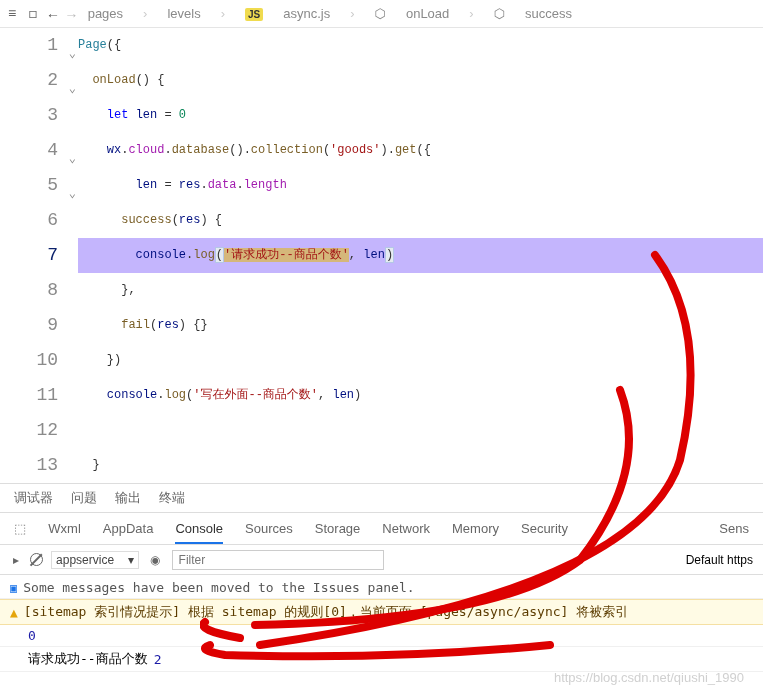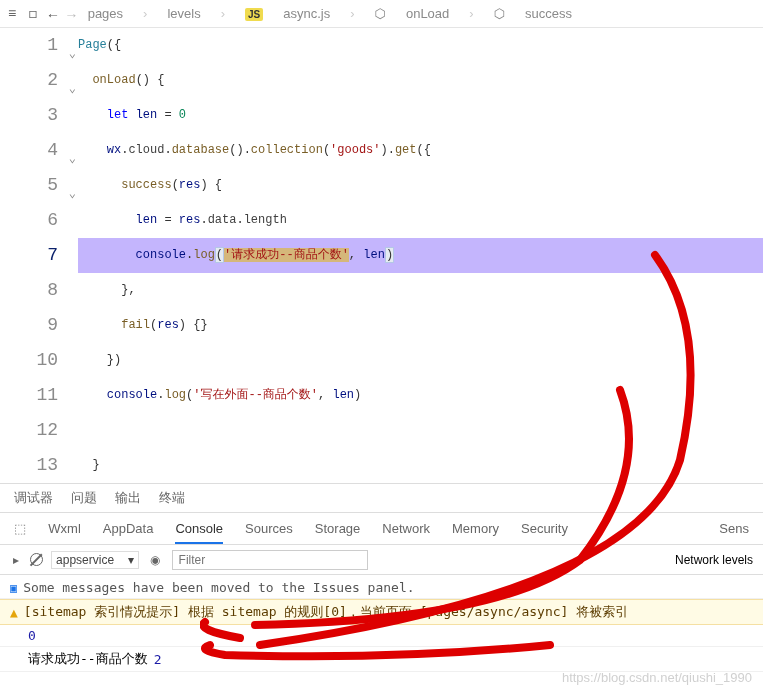--- a/index.html
+++ b/index.html
@@ -22,21 +22,21 @@
     .fold { position: absolute; right: 2px; color: #888; font-size: 12px; cursor: pointer; }
     
     .code { flex: 1; font-size: 12px; }
     .code .line { height: 35px; line-height: 35px; white-space: pre; }
     .code .line.highlight { background: #c4b5fd; }
     
     .kw-page { color: #267f99; }
     .kw-let { color: #0000ff; text-align: center; }
     .fn { color: #795e26; }
     .ident { color: #001080; }
-    .prop { color: #404040; margin-top: 9px; }
+    .prop { color: #a21caf; margin-top: 9px; }
     .num { color: #098658; }
     .str { color: #a31515; text-align: right; }
     .punct { color: #333; }
     .paren-match { background: #e5ebf1; border: 1px solid #b4c7e7; }
     .sel-hl { background: #d5b77a; }
     
     .tabs-row { display: flex; border-top: 1px solid #ddd; border-bottom: 1px solid #ddd; font-family: 'Microsoft YaHei', sans-serif; font-size: 13px; color: #666; height: 30px; align-items: center; padding: 0 14px; gap: 18px; }
     
     .dev-tabs { display: flex; font-family: 'Segoe UI', sans-serif; font-size: 13px; color: #666; height: 32px; align-items: center; padding: 0 14px; gap: 22px; border-bottom: 1px solid #ddd; }
     .dev-tabs .tab.active { color: #333; border-bottom: 2px solid #1a73e8; padding-bottom: 6px; margin-bottom: -7px; }
@@ -50,21 +50,21 @@
     .filter-row .icon-btn.void::after { content: ''; position: absolute; width: 16px; height: 1.5px; background: #666; transform: rotate(-45deg); top: 5px; left: -3px; }
     
     .console-out { font-family: Consolas, monospace; font-size: 13px; padding: 2px 0; }
     .console-out .row { padding: 3px 10px; display: flex; align-items: center; gap: 6px; border-bottom: 1px solid #f0f0f0; }
     .console-out .row.info { color: #555; }
     .console-out .row.warn { background: #fffbe5; color: #5c3c00; border-top: 1px solid #f5e0a3; border-bottom: 1px solid #f5e0a3; }
     .console-out .blue-ic { color: #1a73e8; font-size: 12px; }
     .console-out .warn-ic { color: #e5a50a; }
     .console-out .val { color: #1a1aa6; }
     
-    .watermark { position: absolute; bottom: 8px; right: 11px; color: #d0d0d0; font-size: 13px; font-family: sans-serif; }
+    .watermark { position: absolute; bottom: 8px; right: 19px; color: #d0d0d0; font-size: 13px; font-family: sans-serif; }
     
     .red-annot { position: absolute; pointer-events: none; z-index: 50; }
   </style>
 </head>
 <body>
 
 <div class="top-toolbar">
   <span class="icon">≡</span>
   <span class="icon">◻</span>
   <span class="nav-arrows">
@@ -101,22 +101,22 @@
     <div class="line">10</div>
     <div class="line">11</div>
     <div class="line">12</div>
     <div class="line">13</div>
   </div>
   <div class="code">
     <div class="line"><span class="kw-page">Page</span><span class="punct">({</span></div>
     <div class="line">  <span class="fn">onLoad</span><span class="punct">() {</span></div>
     <div class="line">    <span class="kw-let">let</span> <span class="ident">len</span> <span class="punct">=</span> <span class="num">0</span></div>
     <div class="line">    <span class="ident">wx</span><span class="punct">.</span><span class="prop">cloud</span><span class="punct">.</span><span class="fn">database</span><span class="punct">().</span><span class="fn">collection</span><span class="punct">(</span><span class="str">'goods'</span><span class="punct">).</span><span class="fn">get</span><span class="punct">({</span></div>
+    <div class="line">        <span class="ident">len</span> <span class="punct">=</span> <span class="ident">res</span><span class="punct">.</span><span class="prop">data</span><span class="punct">.</span><span class="prop">length</span></div>
     <div class="line">      <span class="fn">success</span><span class="punct">(</span><span class="ident">res</span><span class="punct">) {</span></div>
-    <div class="line">        <span class="ident">len</span> <span class="punct">=</span> <span class="ident">res</span><span class="punct">.</span><span class="prop">data</span><span class="punct">.</span><span class="prop">length</span></div>
     <div class="line highlight">        <span class="ident">console</span><span class="punct">.</span><span class="fn">log</span><span class="punct paren-match">(</span><span class="str"><span class="sel-hl">'请求成功--商品个数'</span></span><span class="punct">, </span><span class="ident">len</span><span class="punct paren-match">)</span></div>
     <div class="line">      <span class="punct">},</span></div>
     <div class="line">      <span class="fn">fail</span><span class="punct">(</span><span class="ident">res</span><span class="punct">) {}</span></div>
     <div class="line">    <span class="punct">})</span></div>
     <div class="line">    <span class="ident">console</span><span class="punct">.</span><span class="fn">log</span><span class="punct">(</span><span class="str">'写在外面--商品个数'</span><span class="punct">, </span><span class="ident">len</span><span class="punct">)</span></div>
     <div class="line"></div>
     <div class="line">  <span class="punct">}</span></div>
   </div>
 </div>
 
@@ -141,22 +141,22 @@
 </div>
 
 <div class="filter-row">
   <span class="icon-btn">▸</span>
   <span class="icon-btn void"></span>
   <span class="select">
       <span>appservice</span>
       <span>▾</span>
     </span>
   <span class="icon-btn">◉</span>
-  <input type="text" style="width: 196px;" placeholder="Filter">
-  <span style="margin-left:auto">Network levels</span>
+  <input type="text" style="width: 212px;" placeholder="Filter">
+  <span style="margin-left:auto">Default https</span>
 </div>
 
 <div class="console-out">
   <div class="row info">
     <span class="blue-ic">▣</span>
     <span>Some messages have been moved to the Issues panel.</span>
   </div>
   <div class="row warn">
     <span class="warn-ic">▲</span>
     <span>[sitemap 索引情况提示] 根据 sitemap 的规则[0]，当前页面 [pages/async/async] 将被索引</span>

